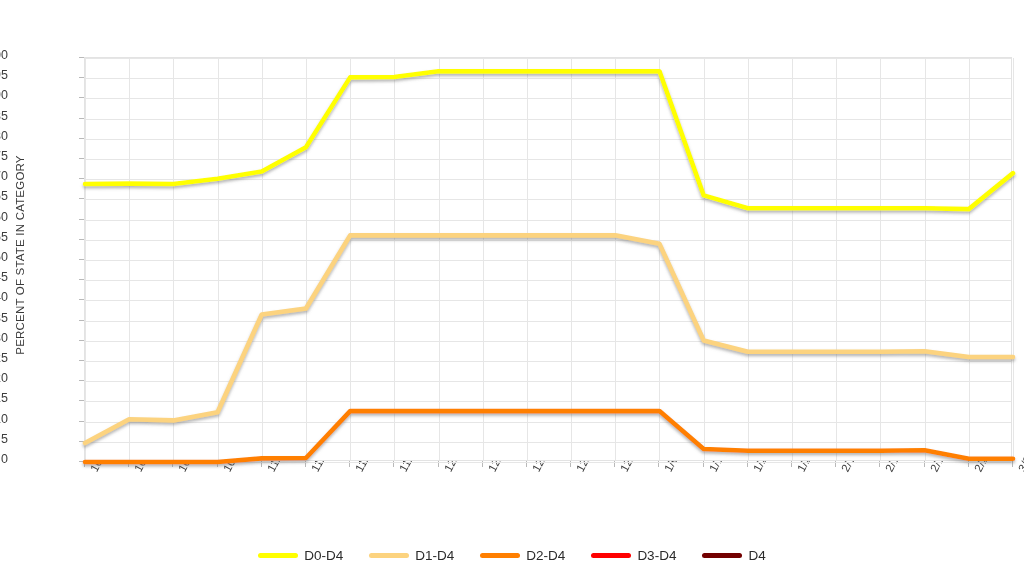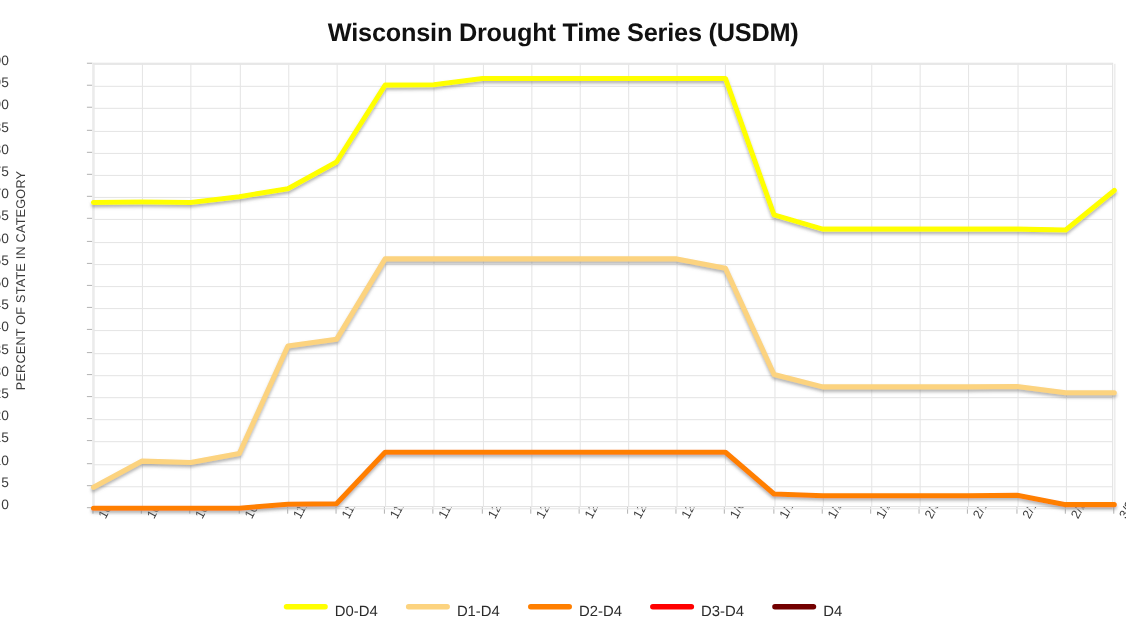--- a/index.html
+++ b/index.html
@@ -72,30 +72,29 @@
   }
   .xtickmark{position:absolute;top:461px;width:1px;height:6px;background:#b9b9b9;}
 
   
   #legend{
     position:absolute;
     left:0;right:0;top:549px;
     display:flex;justify-content:center;align-items:center;gap:26px;
     font-size:13.5px;color:#2b2b2b;
   }
-  .leg-item{display:flex;align-items:flex-start;gap:6px;}
+  .leg-item{display:flex;align-items:center;gap:6px;}
   .leg-swatch{display:block;width:40px;height:5px;border-radius:3px;}
   .leg-label{line-height:1;}
 </style>
 </head>
 <body>
 
 <div id="chart-root">
 
-  <div class="chart-title">Wisconsin Drought Time Series (USDM)</div>
 
   <div class="ylabel">PERCENT OF STATE IN CATEGORY</div>
 
   <div id="y-axis">
       <div class="ytick" style="top: 461px;">
         <span>0</span>
       </div>
       <div class="ytickmark" style="top: 461px; left: 79px;"></div>
       <div class="ytick" style="top: 440.8px;">
         <span>5</span>

